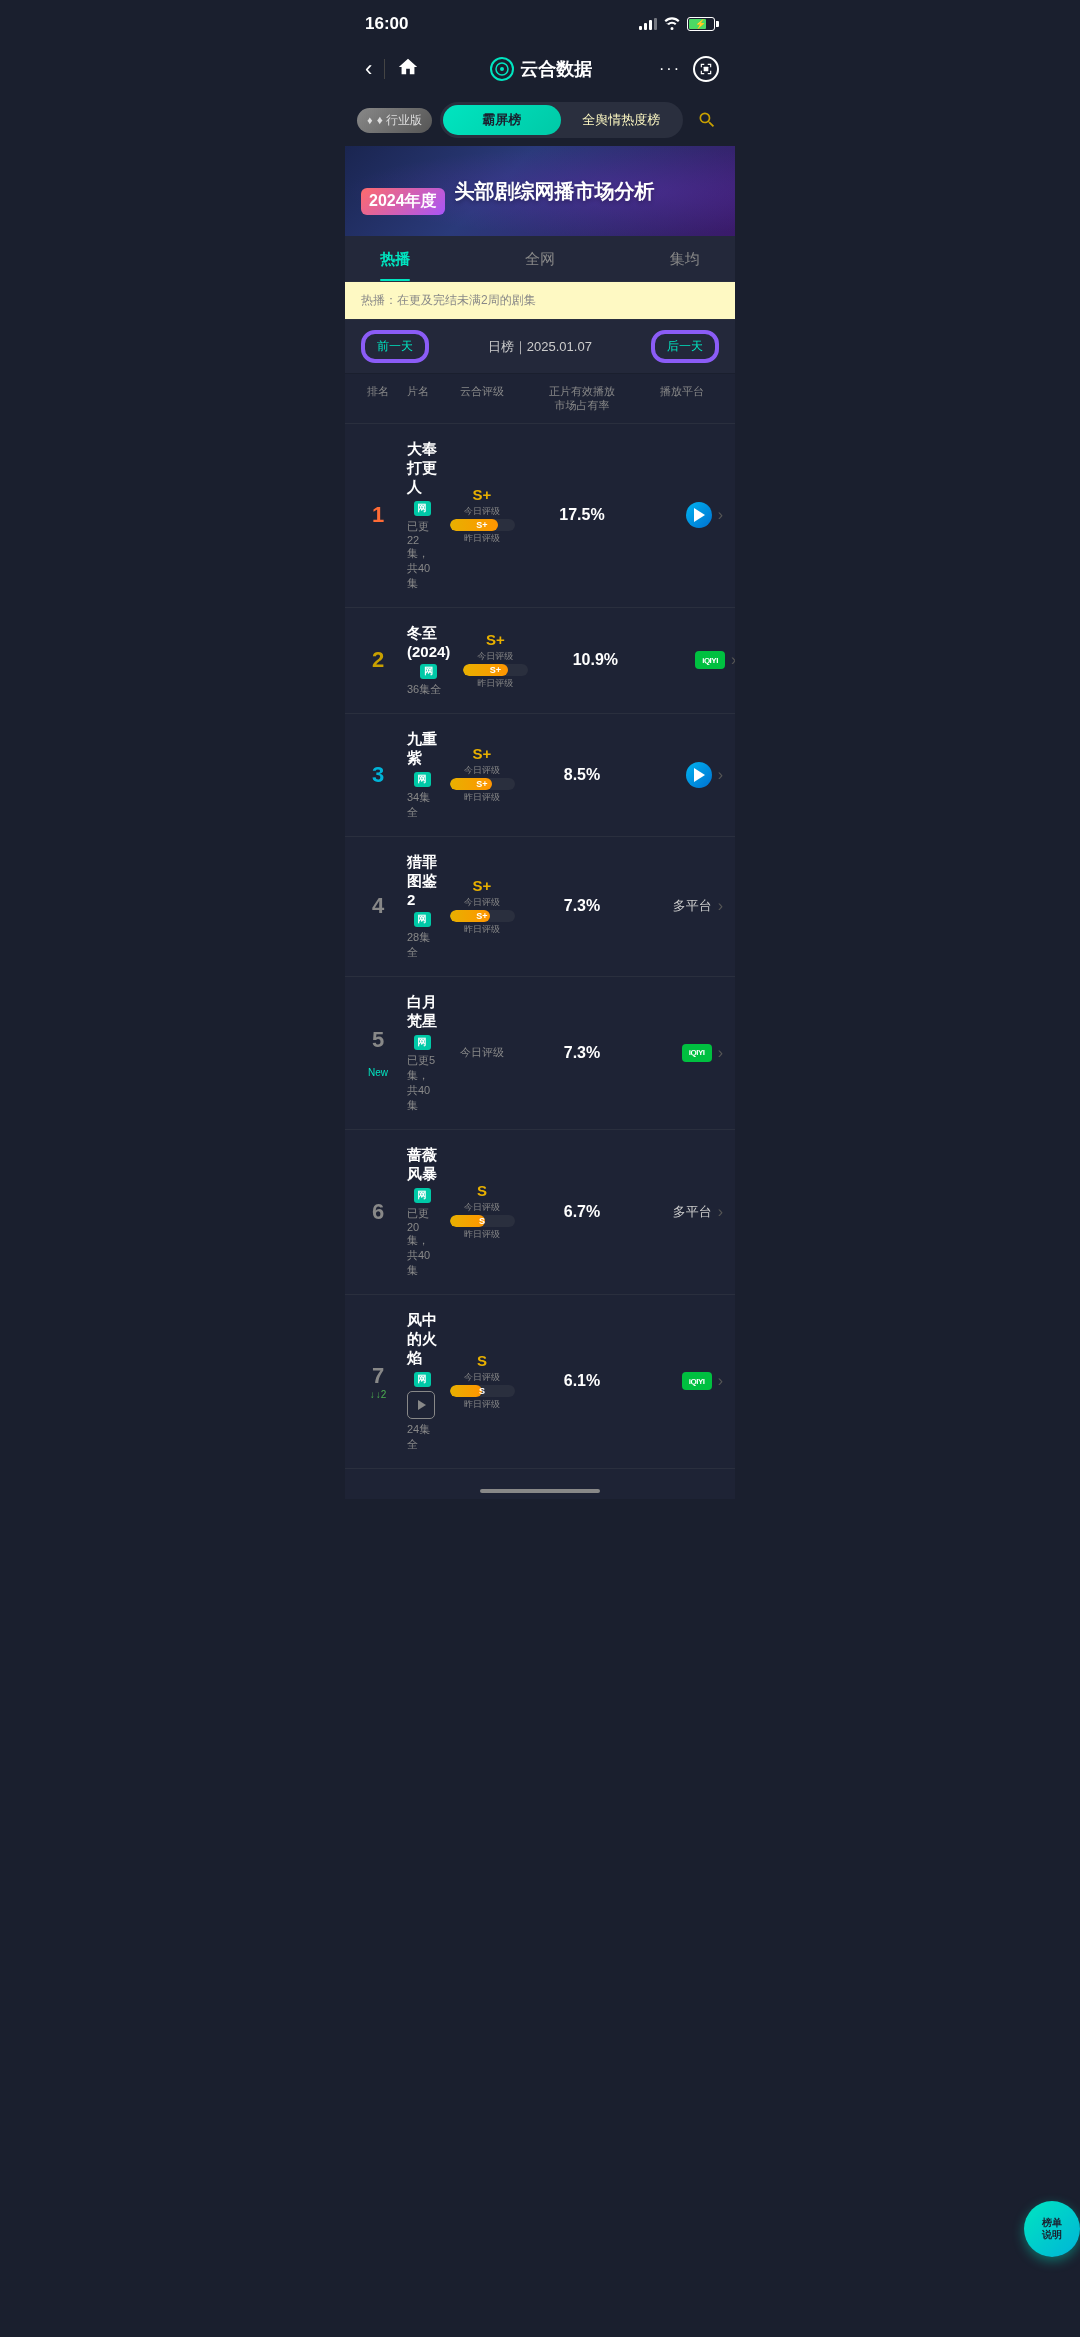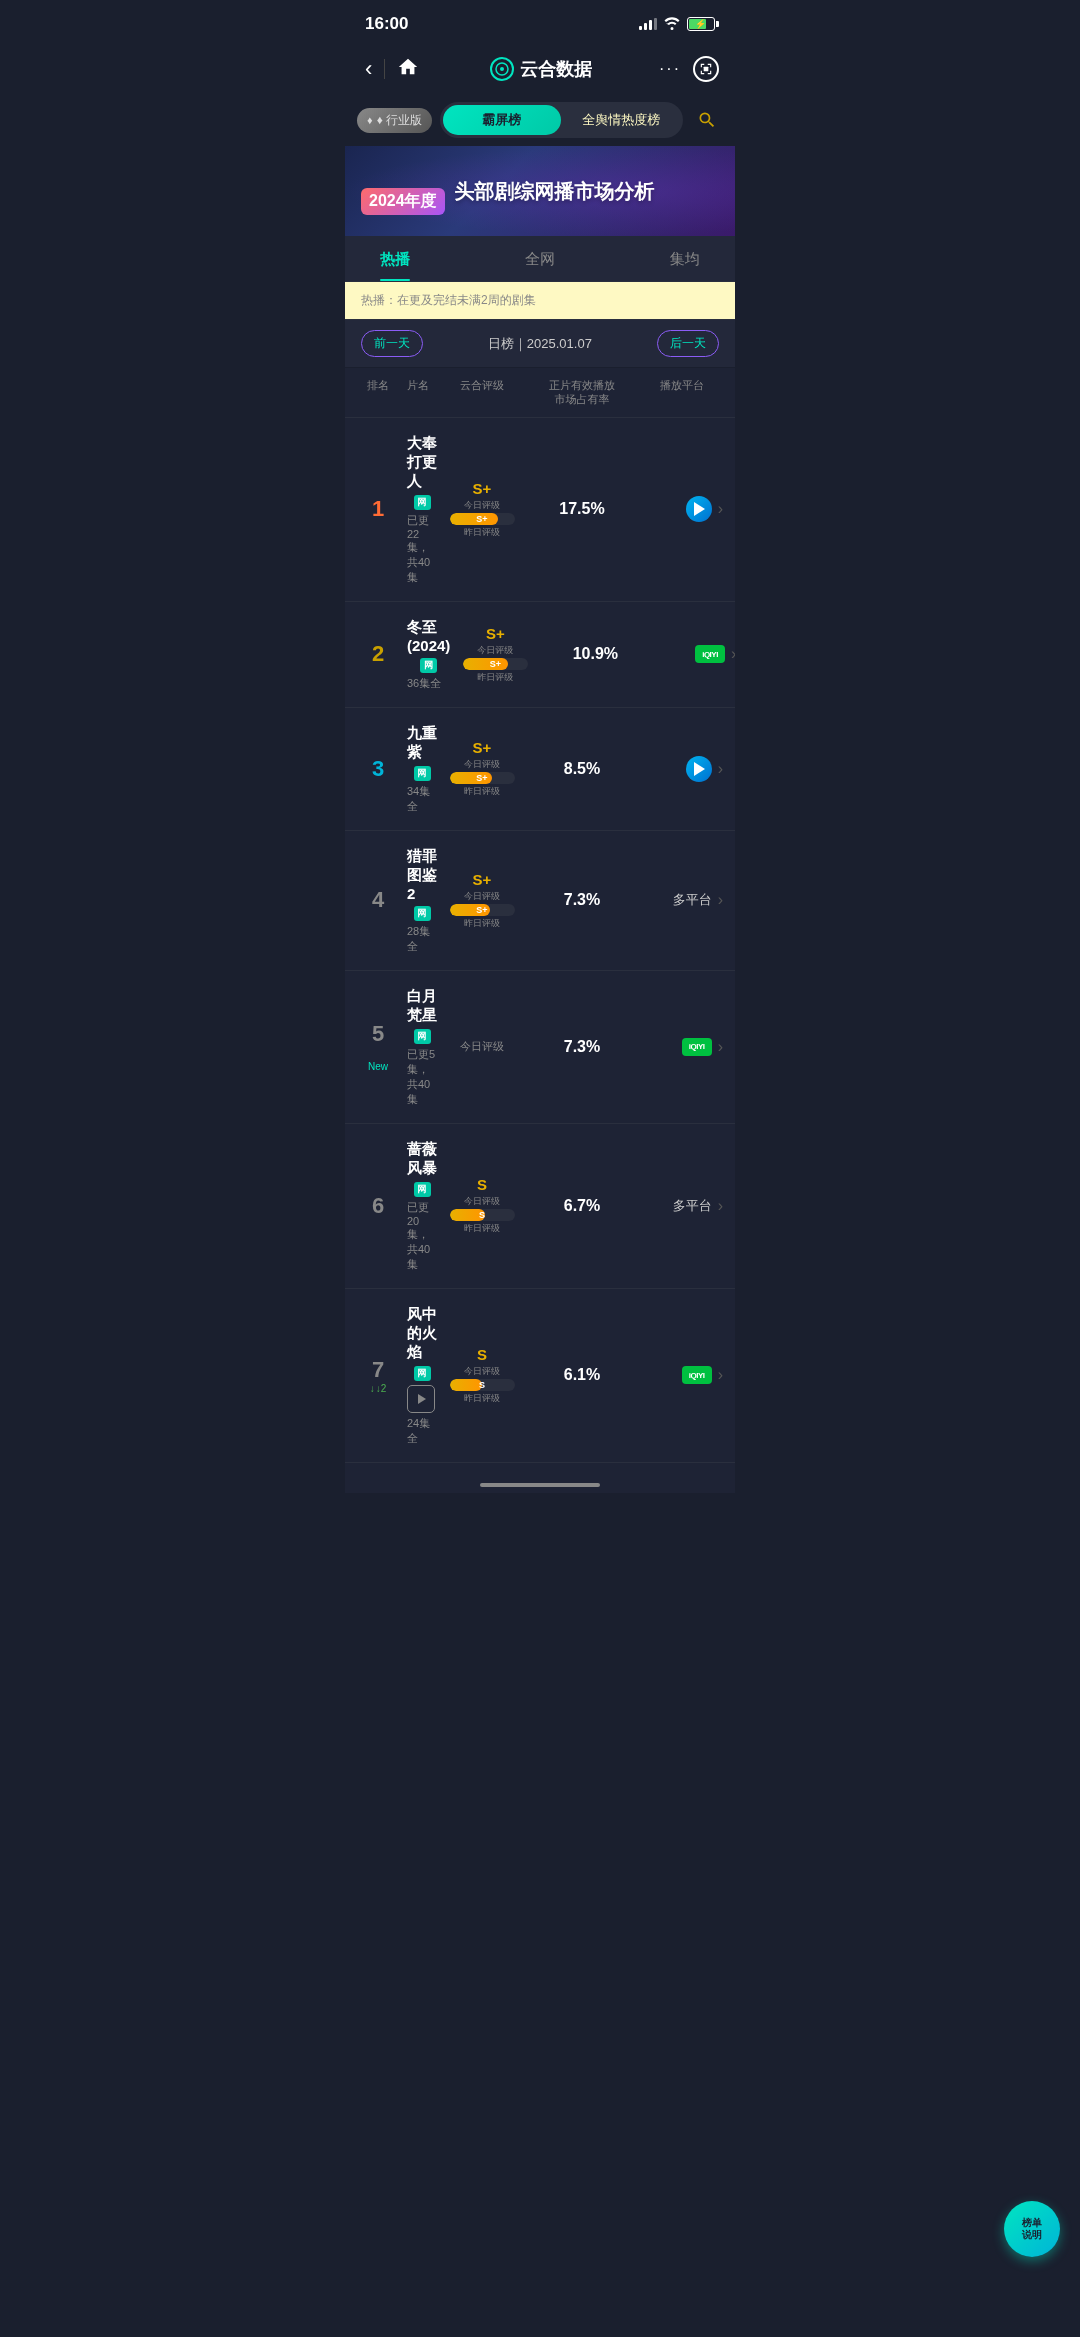--- a/index.html
+++ b/index.html
@@ -297,21 +297,21 @@
     
     .date-nav {
       background: #23283a;
       display: flex;
       align-items: center;
       padding: 10px 16px;
       gap: 8px;
       border-bottom: 1px solid #1a1f2e;
     }
     .date-nav-btn {
-      border: 1px solid #8b5cf6;
+      border: 4px solid #8b5cf6;
       border-radius: 14px;
       padding: 4px 12px;
       font-size: 12px;
       color: #00e5c0;
       cursor: pointer;
     }
     .date-nav-center {
       flex: 1;
       text-align: center;
       font-size: 13px;
@@ -480,21 +480,21 @@
     .no-rating {
       font-size: 11px;
       color: #888;
       text-align: center;
     }
 
     
     .float-btn {
       position: fixed;
       bottom: 80px;
-      right: 20px;
+      right: 0;
       width: 56px;
       height: 56px;
       background: linear-gradient(135deg, #00e5c0, #00b4d8);
       border-radius: 50%;
       display: flex;
       flex-direction: column;
       justify-content: center;
       cursor: pointer;
       z-index: 100;
       box-shadow: 0 4px 12px rgba(0,229,192,0.4);

